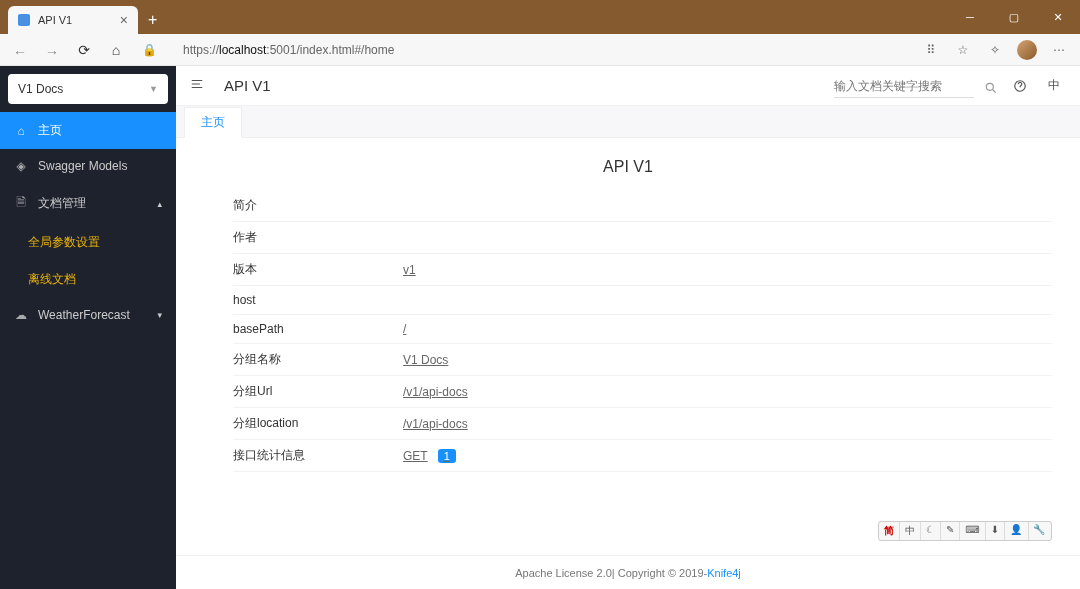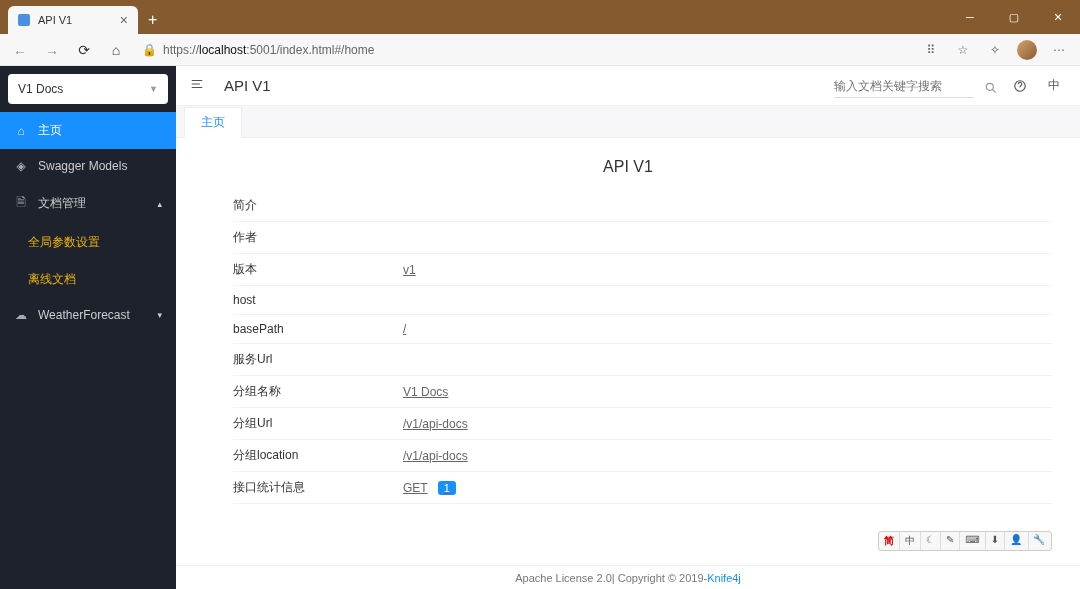--- a/index.html
+++ b/index.html
@@ -11,21 +11,21 @@
     .tab-icon { width: 12px; height: 12px; background: #4a90e2; border-radius: 2px; }
     .tab-close { margin-left: auto; color: #666; cursor: pointer; font-size: 14px; }
     .newtab { color: #fff; padding: 0 10px; height: 28px; display: flex; align-items: center; cursor: pointer; font-size: 16px; }
     .winctrls { margin-left: auto; display: flex; }
     .winctrls > div { width: 44px; height: 34px; display: flex; align-items: center; justify-content: center; color: #fff; cursor: pointer; font-size: 11px; }
     .addrbar { height: 32px; background: #f7f7f7; border-bottom: 1px solid #e5e5e5; display: flex; align-items: center; padding: 0 6px; gap: 4px; }
     .navbtn { width: 28px; height: 28px; display: flex; align-items: center; justify-content: center; color: #888; cursor: pointer; border-radius: 4px; font-size: 14px; }
     .navbtn.active { color: #333; }
     .urlbox { flex: 1; display: flex; align-items: center; padding: 0 8px; gap: 6px; font-size: 12px; }
     .lock { color: #666; }
-    .url { color: #666; }
+    .url { color: #666; margin-left: 20px; }
     .url .host { color: #111; }
     .addricons { display: flex; gap: 2px; }
     .addricons > div { width: 30px; height: 28px; display: flex; align-items: center; justify-content: center; color: #666; cursor: pointer; }
     .avatar { width: 20px; height: 20px; border-radius: 50%; background: linear-gradient(135deg, #d4a373, #8b5a2b); }
     
     
     .app { display: flex; height: calc(100vh - 66px); }
     .sidebar { width: 176px; background: #1e222d; color: #ccc; display: flex; flex-direction: column; }
     .docselect { margin: 8px; padding: 8px 10px; background: #fff; border-radius: 4px; color: #333; font-size: 12px; display: flex; align-items: center; justify-content: space-between; cursor: pointer; }
     .sideitem { padding: 10px 14px; display: flex; align-items: center; gap: 10px; cursor: pointer; font-size: 12px; }
@@ -52,21 +52,21 @@
     .inforow { display: flex; border-bottom: 1px solid #f2f2f2; padding: 7px 0; align-items: center; margin-left: 29px; }
     .inforow .k { width: 170px; color: #333; font-size: 12px; }
     .inforow .v { color: #666; font-size: 12px; display: flex; align-items: center; gap: 10px; text-decoration: underline; }
     .badge { background: #1890ff; color: #fff; border-radius: 3px; padding: 1px 6px; font-size: 11px; }
     
     .floatime { position: absolute; right: 28px; bottom: 14px; display: flex; border: 1px solid #ccc; border-radius: 3px; background: #f7f7f7; font-size: 10px; }
     .floatime > div { padding: 2px 5px; border-right: 1px solid #ddd; color: #555; }
     .floatime > div:last-child { border-right: none; }
     .floatime > div.red { color: #c00; font-weight: bold; }
     
-    .footer { height: 24px; text-align: center; font-size: 11px; color: #777; display: flex; align-items: center; justify-content: center; border-top: 1px solid #f0f0f0; }
+    .footer { height: 34px; text-align: center; font-size: 11px; color: #777; display: flex; align-items: center; justify-content: center; border-top: 1px solid #f0f0f0; }
     .footer a { color: #1890ff; text-decoration: none; }
     
     svg { width: 14px; height: 14px; }
   </style>
 </head>
 <body>
 
 <div class="titlebar">
   <div class="tab">
     <span class="tab-icon"></span>
@@ -178,24 +178,20 @@
         </div>
       <div class="inforow">
           <div class="k">host</div>
           <div class="v"></div>
         </div>
       <div class="inforow">
           <div class="k">basePath</div>
           <div class="v">/</div>
         </div>
       <div class="inforow">
-          <div class="k">服务Url</div>
-          <div class="v"></div>
-        </div>
-      <div class="inforow">
           <div class="k">分组名称</div>
           <div class="v">V1 Docs</div>
         </div>
       <div class="inforow">
           <div class="k">分组Url</div>
           <div class="v">/v1/api-docs</div>
         </div>
       <div class="inforow">
           <div class="k">分组location</div>
           <div class="v">/v1/api-docs</div>

